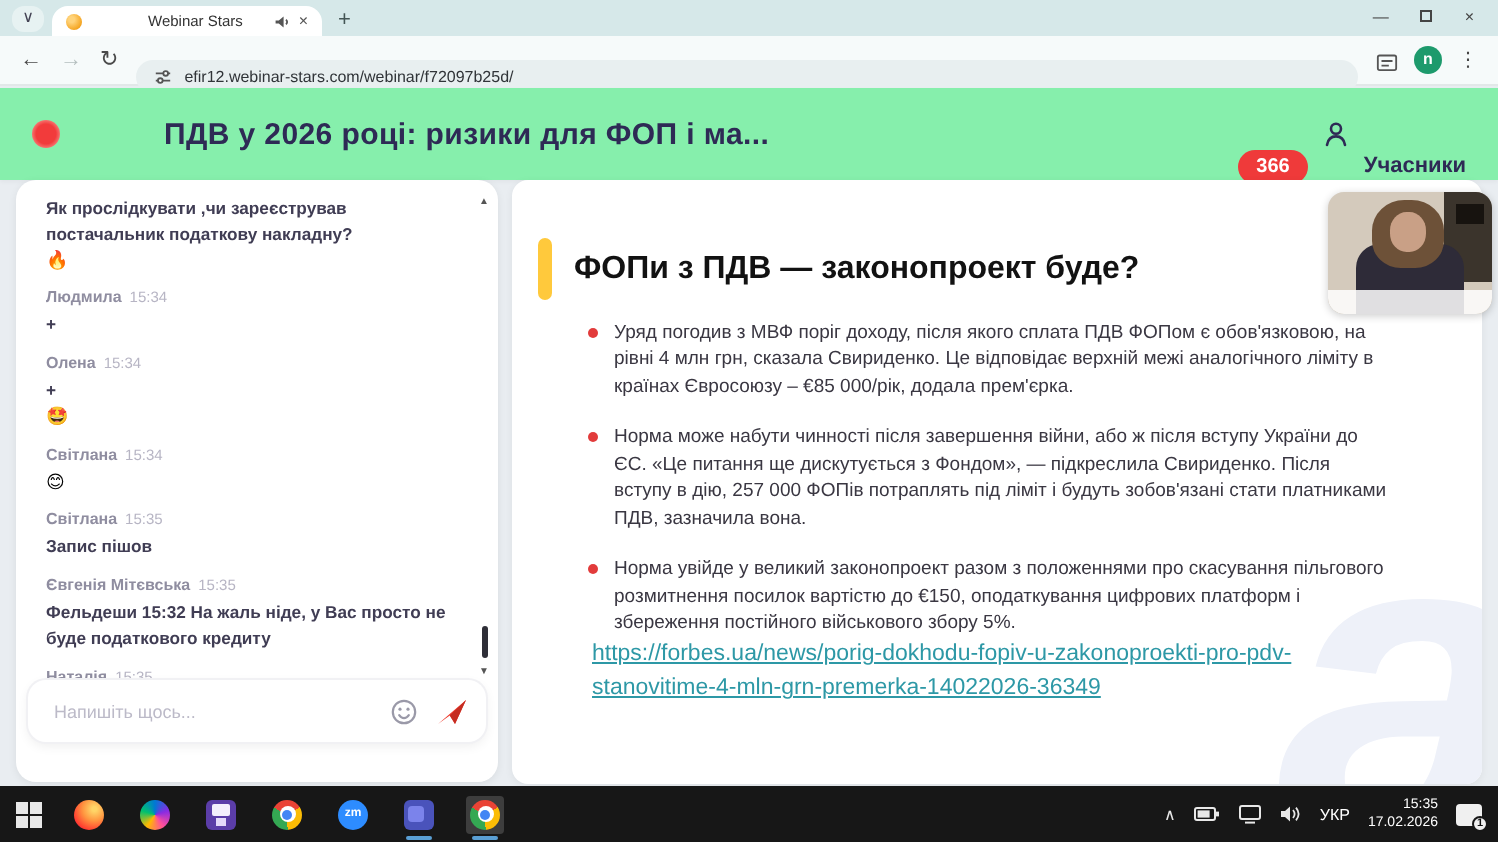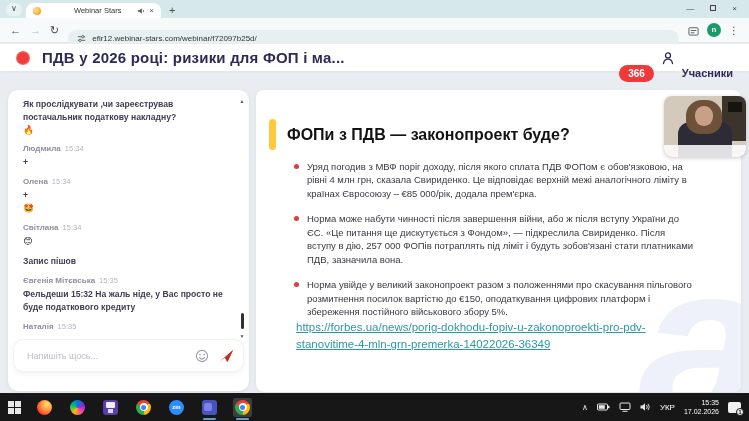--- a/index.html
+++ b/index.html
@@ -33,23 +33,23 @@
   .nav-ico.dim { color:#b5bfbf; }
   .urlbar { flex:1; height:17px; background:#e8eff0; border-radius:9px;
     display:flex; align-items:center; padding:0 9px; gap:6px;margin-top:17px; }
   .url-text { font-size:8px; color:#303438; }
   .tool-right { display:flex; align-items:center; gap:8px; }
   .avatar { width:14px; height:14px; border-radius:50%; background:#1d9a6c; color:#fff;
     font-size:8px; font-weight:bold; text-align:center; line-height:14px; }
   .menu-dots { font-size:10px; color:#444; }
 
   
-  .app-header { position:absolute; top:44px; left:0; right:0; height:27px;
-    background:#ffffff; display:flex; align-items:center; padding:0 16px;
-    box-shadow:0 1px 2px rgba(0,0,0,.04); }
+  .app-header { position:absolute; top:44px; left:0; right:0; height:46px;
+    background:#86efac; display:flex; align-items:center; padding:0 16px;
+    box-shadow:0 1px 2px rgba(0,0,0,.04);gap:40px; }
   .rec-dot { width:14px; height:14px; border-radius:50%;
     background:radial-gradient(circle, #f23b3b 50%, #fba7a0 90%); margin-right:12px; flex:none; }
   .app-title { font-size:15px; font-weight:bold; color:#2e2a55; letter-spacing:.2px; }
   .header-right { margin-left:auto; display:flex; align-items:center; gap:7px; }
   .count-badge { background:#ef3a3a; color:#fff; font-size:10px; font-weight:bold;
     padding:3px 9px; border-radius:11px;margin-top:32px; }
   .participants-label { font-size:11px; font-weight:bold; color:#2e2a55;margin-top:31px; }
 
   
   .chat-card { position:absolute; left:8px; top:90px; width:241px; height:301px;
@@ -231,20 +231,23 @@
     </div>
 
     <div class="msg">
       <div class="msg-head">
         <span>Світлана</span><span class="msg-time">15:34</span>
       </div>
       <div class="msg-emoji">😊</div>
     </div>
 
     <div class="msg">
+      <div class="msg-head">
+        <span>Світлана</span><span class="msg-time">15:35</span>
+      </div>
       <div class="msg-text">Запис пішов</div>
     </div>
 
     <div class="msg">
       <div class="msg-head">
         <span>Євгенія Мітєвська</span><span class="msg-time">15:35</span>
       </div>
       <div class="msg-text">Фельдеши 15:32 На жаль ніде, у Вас просто не буде податкового кредиту</div>
     </div>
 

